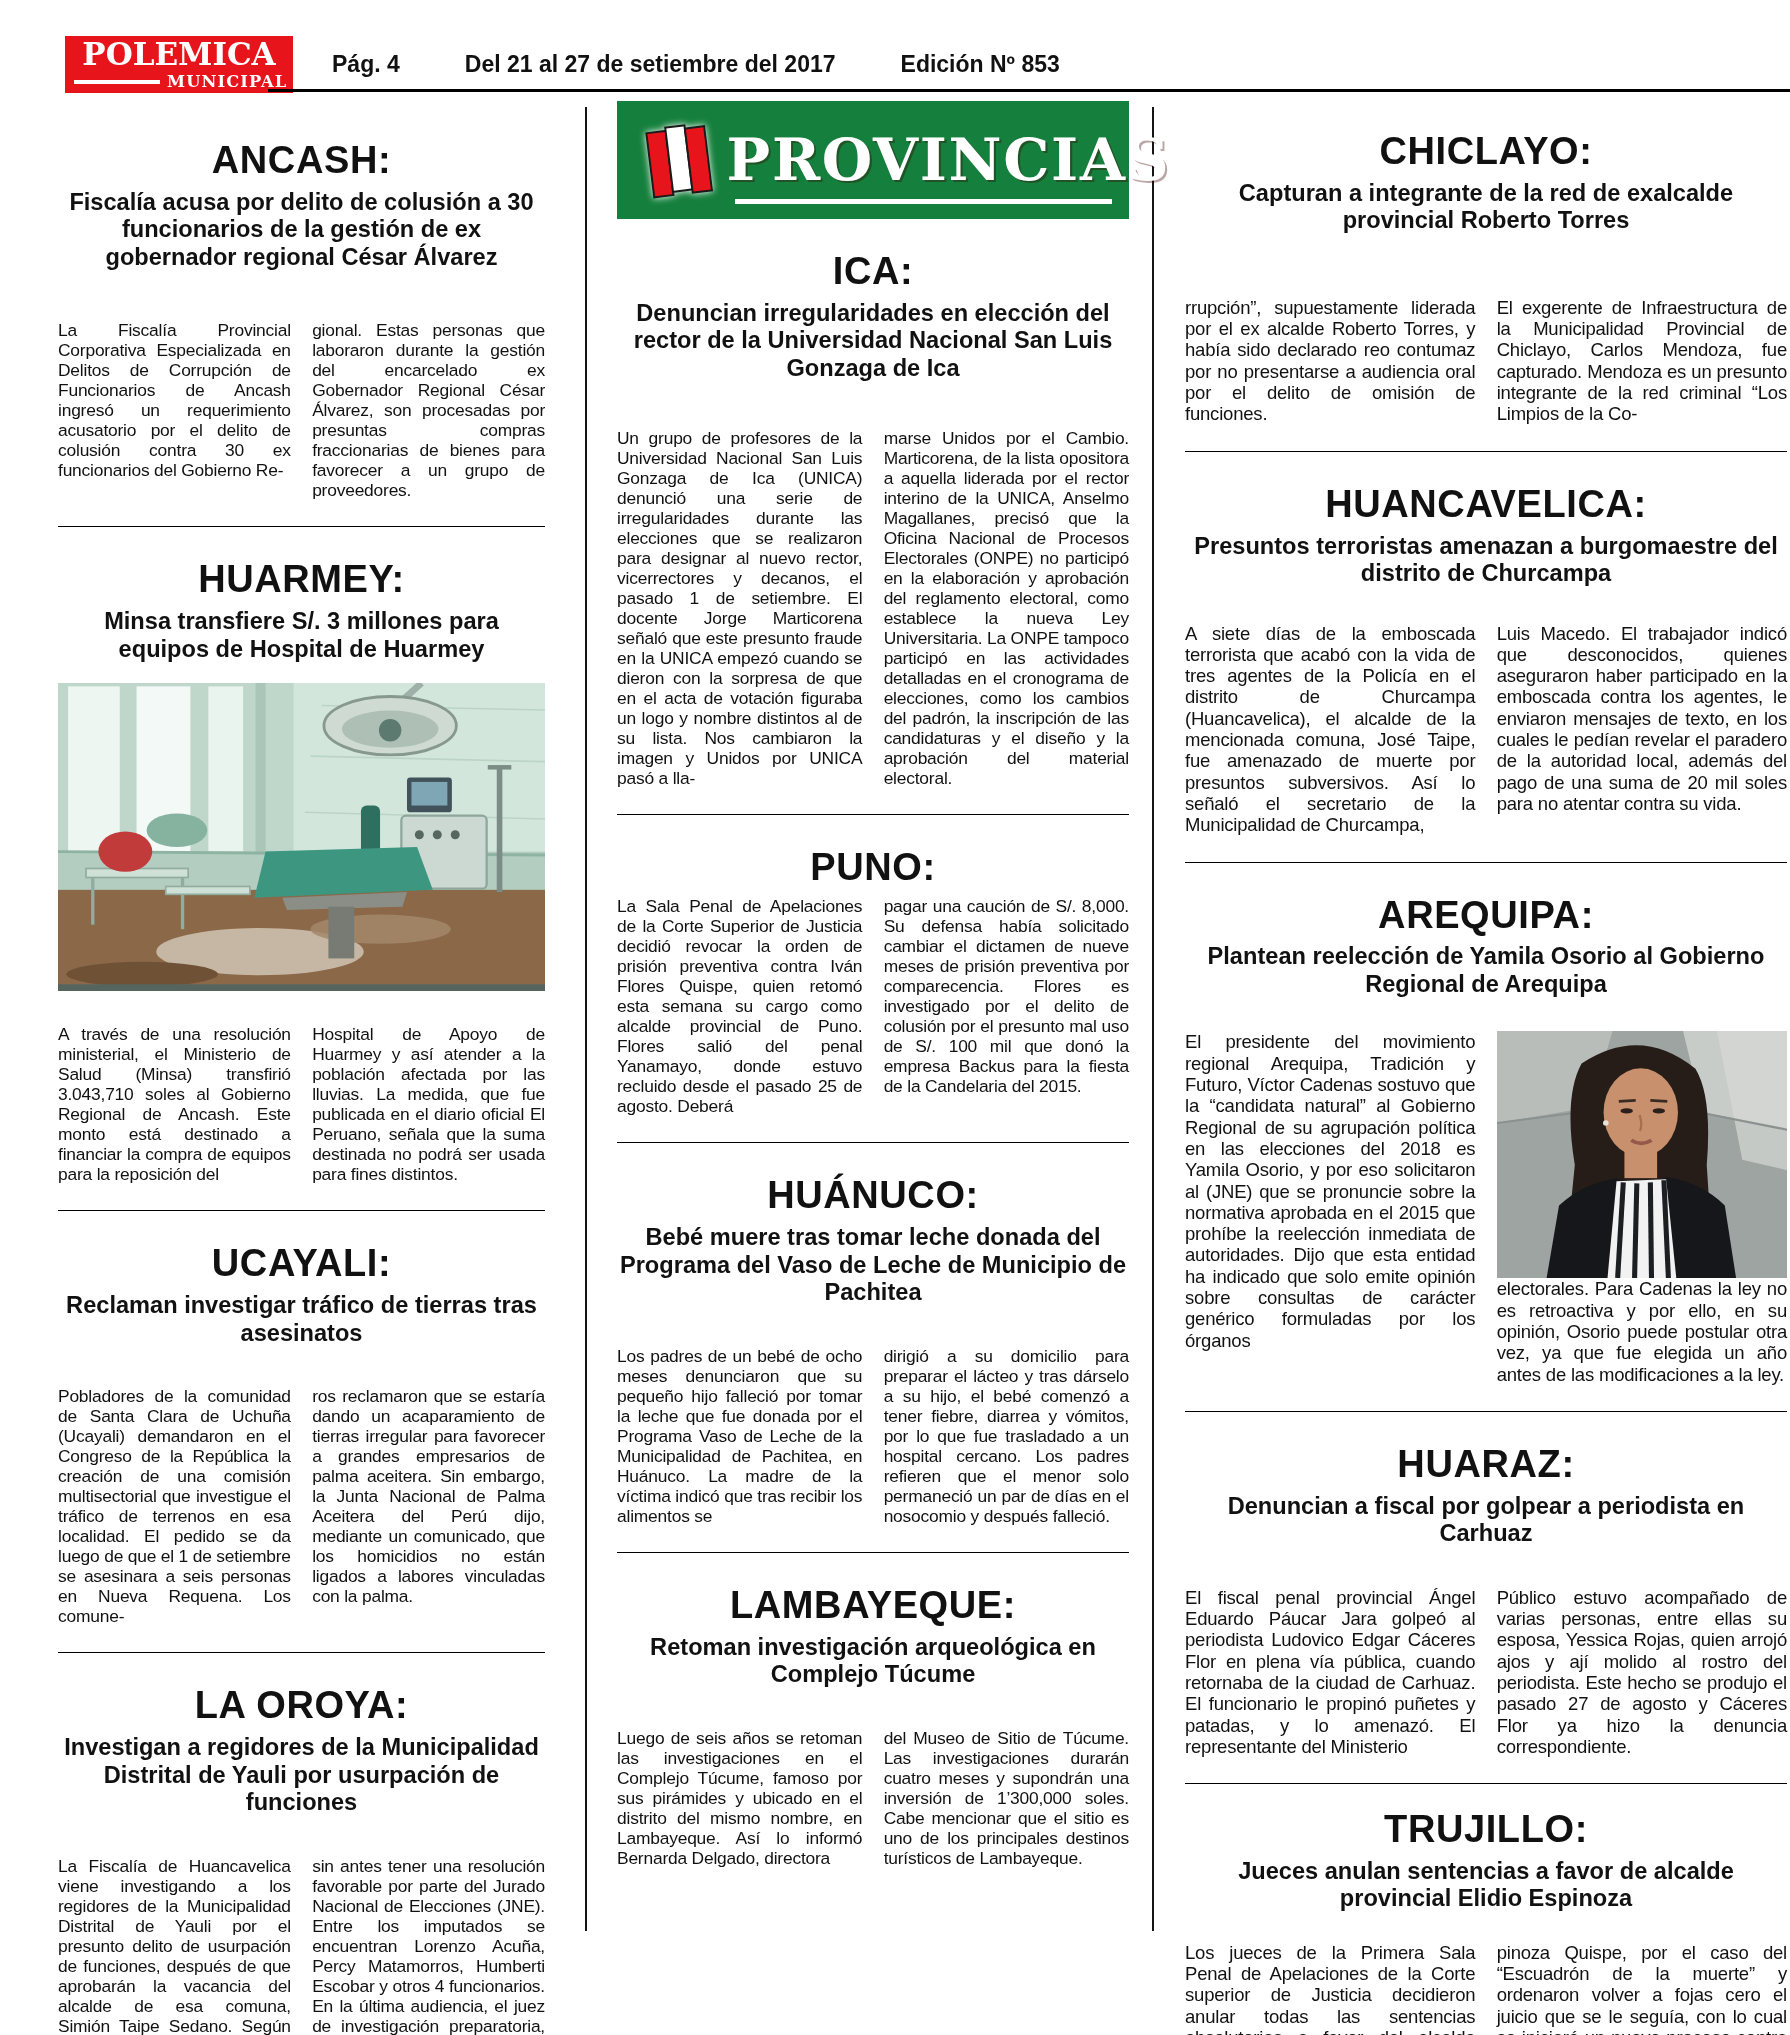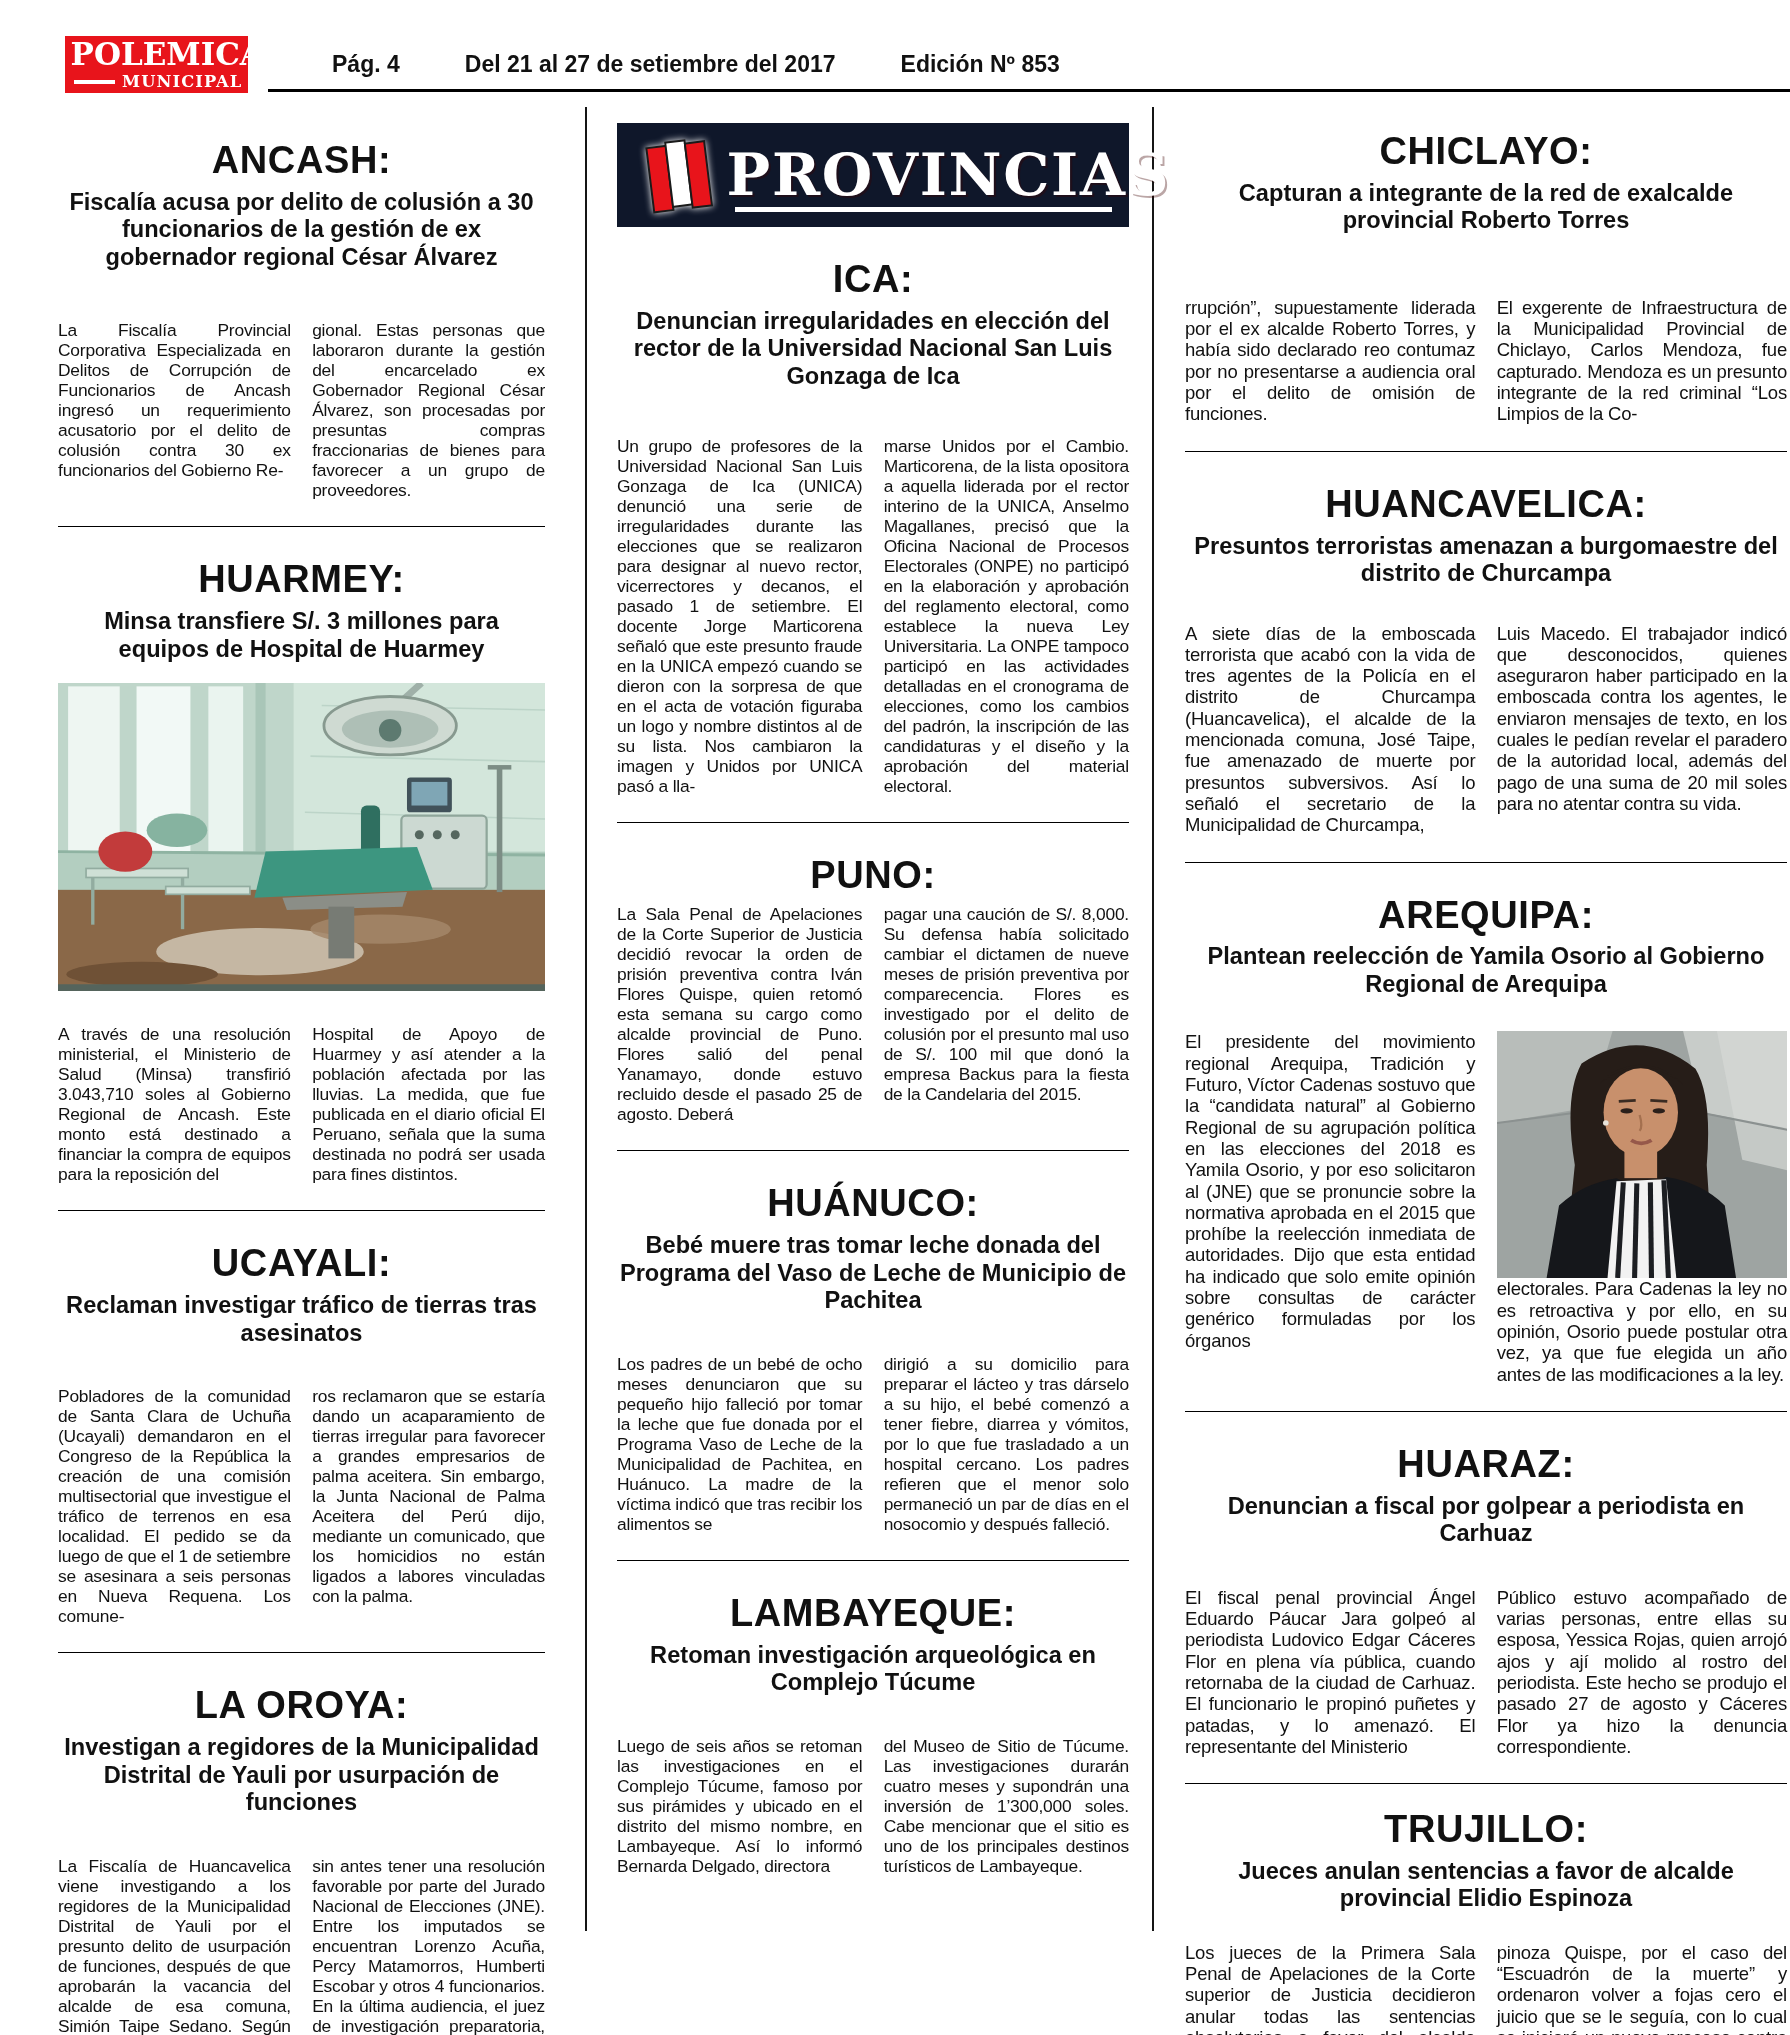--- a/index.html
+++ b/index.html
@@ -2,21 +2,21 @@
 <html style="font-size:9px"><head>
 <meta charset="utf-8">
 <style>
   html,body{margin:0;padding:0;background:#e9e9e9;}
   .page{
     position:relative;width:1790px;height:2035px;background:#ffffff;
     font-family:"Liberation Sans", sans-serif;color:#111;overflow:hidden;
   }
   
   .masthead{
-    position:absolute;left:65px;top:36px;width:183px;height:57px;
+    position:absolute;left:65px;top:36px;width:228px;height:57px;
     background:#e8141b;color:#fff;box-sizing:border-box;padding:2.2px 5.6px 3.4px;
   }
   .masthead-title{
     font-family:"DejaVu Serif", serif;font-weight:bold;font-size:31px;
     text-align:center;letter-spacing:0px;line-height:33px;
   }
   .masthead-bottom{display:flex;align-items:center;margin-top:1.1px;}
   .masthead-line{flex:1;height:3.9px;background:#fff;margin:0 6.7px 0 3.4px;}
   .masthead-sub{
     font-family:"DejaVu Serif", serif;font-weight:bold;font-size:16.3px;letter-spacing:1.1px;
@@ -67,21 +67,21 @@
 
   
   .photo-huarmey{display:block;width:100%;height:308px;margin:0 0 33px;}
   .arequipa-grid{display:grid;grid-template-columns:1fr 1fr;column-gap:21.3px;}
   .arequipa-grid .atext{margin:0;font-size:18.5px;line-height:21.3px;text-align:justify;letter-spacing:-0.2px;}
   .photo-arequipa{display:block;width:100%;height:247px;}
   .arequipa-right p{margin:12.3px 0 0;}
 
   
   .prov-banner{
-    position:relative;margin-top:28px;height:104px;background:#0f172a;
+    position:relative;margin-top:6px;height:118px;background:#15803d;
     display:flex;align-items:center;box-sizing:border-box;padding-left:20px;
   }
   .prov-flag{width:84px;height:95px;flex:0 0 auto;filter:drop-shadow(0 0 3.9px #ffffff);}
   .prov-text{
     font-family:"DejaVu Serif", serif;font-weight:bold;color:#fff;
     font-size:58px;letter-spacing:1.7px;margin-left:5.6px;line-height:56px;
     text-shadow:2.2px 2.2px 0 rgba(60,0,0,0.35);
   }
   .prov-underline{position:absolute;left:118px;right:17px;bottom:14.6px;height:5.6px;background:#fff;}
 </style>

